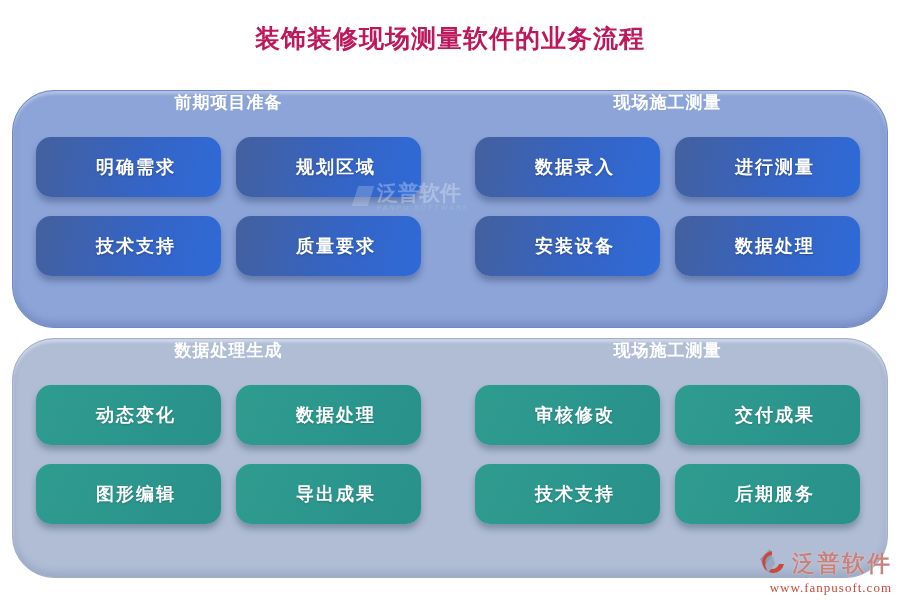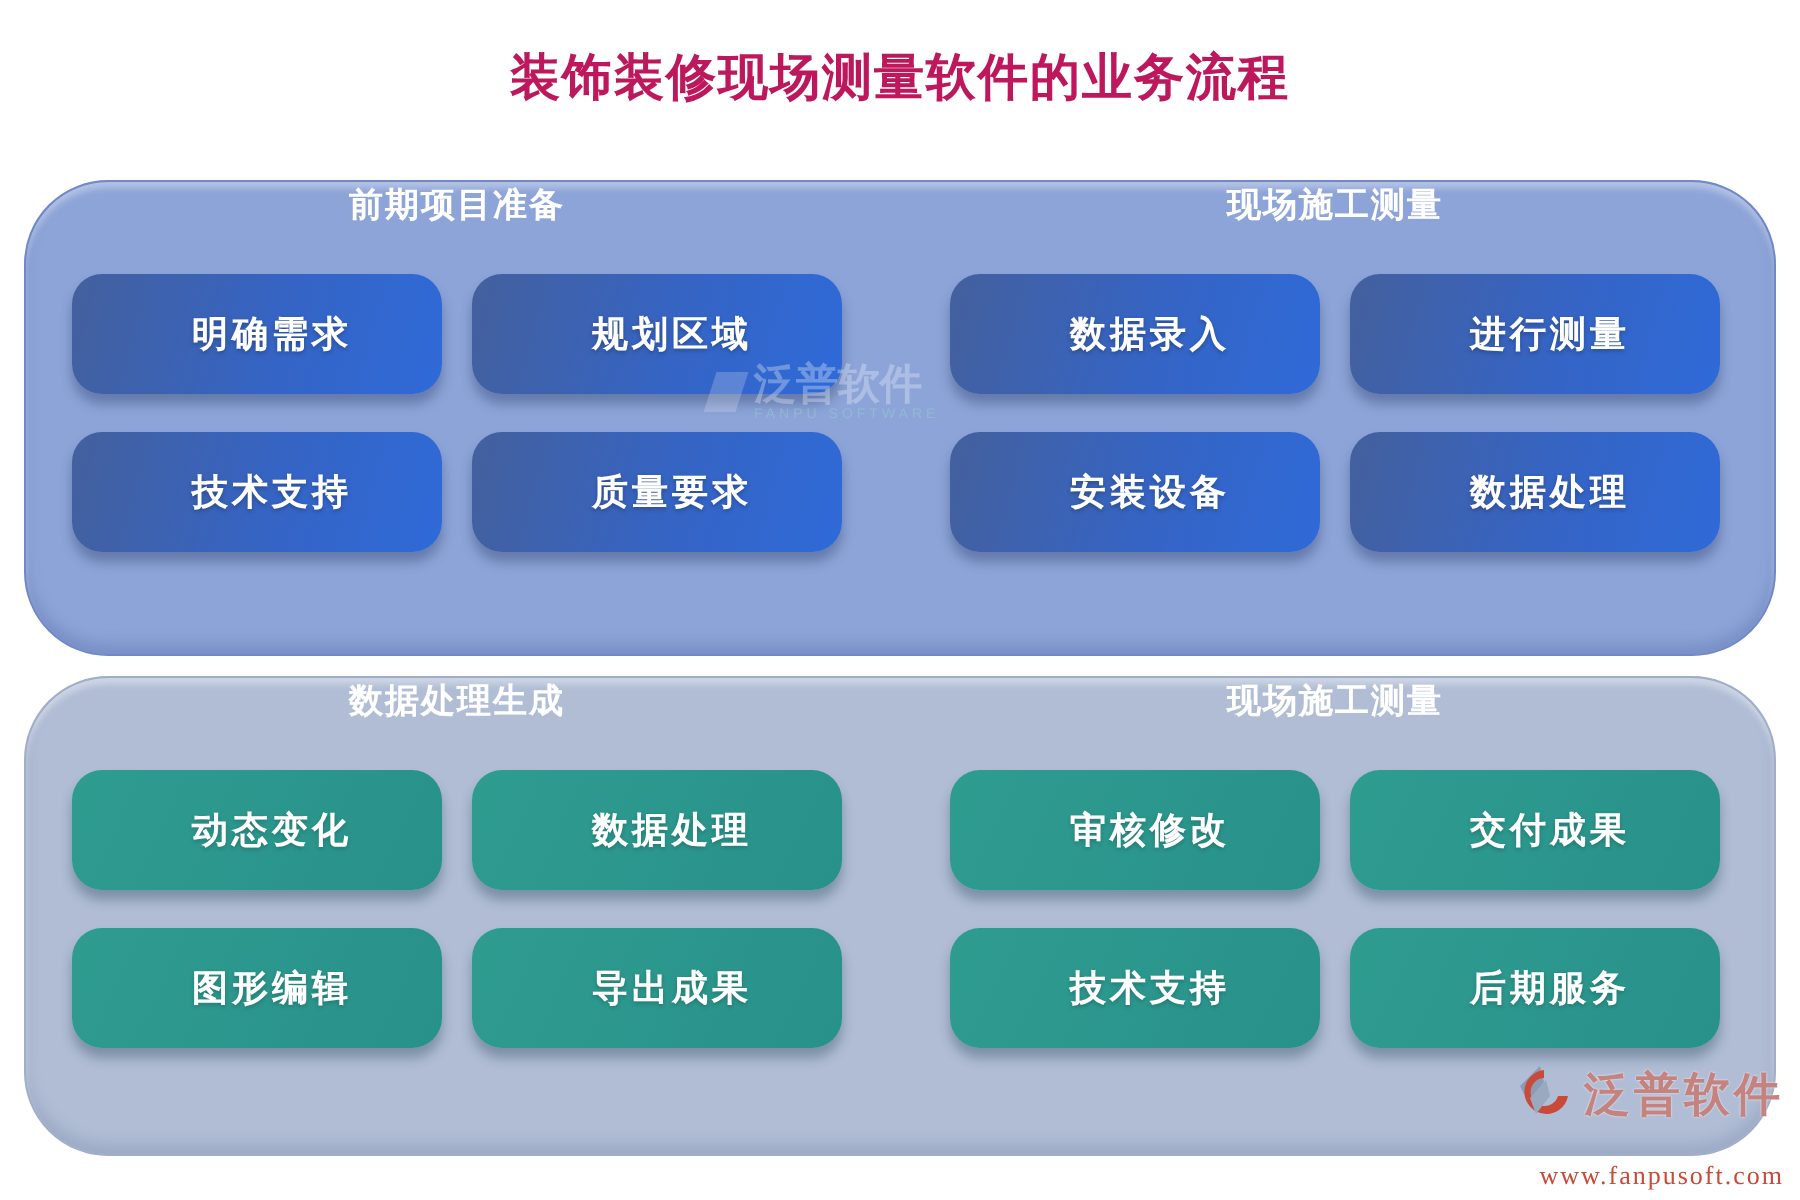--- a/index.html
+++ b/index.html
@@ -33,21 +33,21 @@
   .watermark .wm-glyph{width:16px;height:20px;background:rgba(220,228,240,.55);
     transform:skewX(-18deg);margin:4px 6px 0 0;}
   .watermark .wm-name{font-size:21px;font-weight:bold;color:rgba(235,240,250,.75);line-height:22px;}
   .watermark .wm-sub{font-size:7px;letter-spacing:2px;color:rgba(150,215,210,.9);}
 
   .logo{position:absolute;right:8px;bottom:4px;z-index:10;text-align:right;}
   .logo-row{display:flex;align-items:center;justify-content:flex-end;}
   .logo-name{font-size:23px;font-weight:bold;color:#c5837f;letter-spacing:2px;
     text-shadow:0 0 1px #ffffff;}
   .logo-url{font-size:13px;color:#c94a38;font-family:"Liberation Serif","DejaVu Serif",serif;
-    margin-top:16px;letter-spacing:1px;}
+    margin-top:1px;letter-spacing:1px;}
   .logo-icon{margin-right:4px;display:inline-block;}
 </style>
 </head>
 <body>
 
 <div id="stage">
 
   <div class="page-title">装饰装修现场测量软件的业务流程</div>
 
   <div class="panel panel-top">

